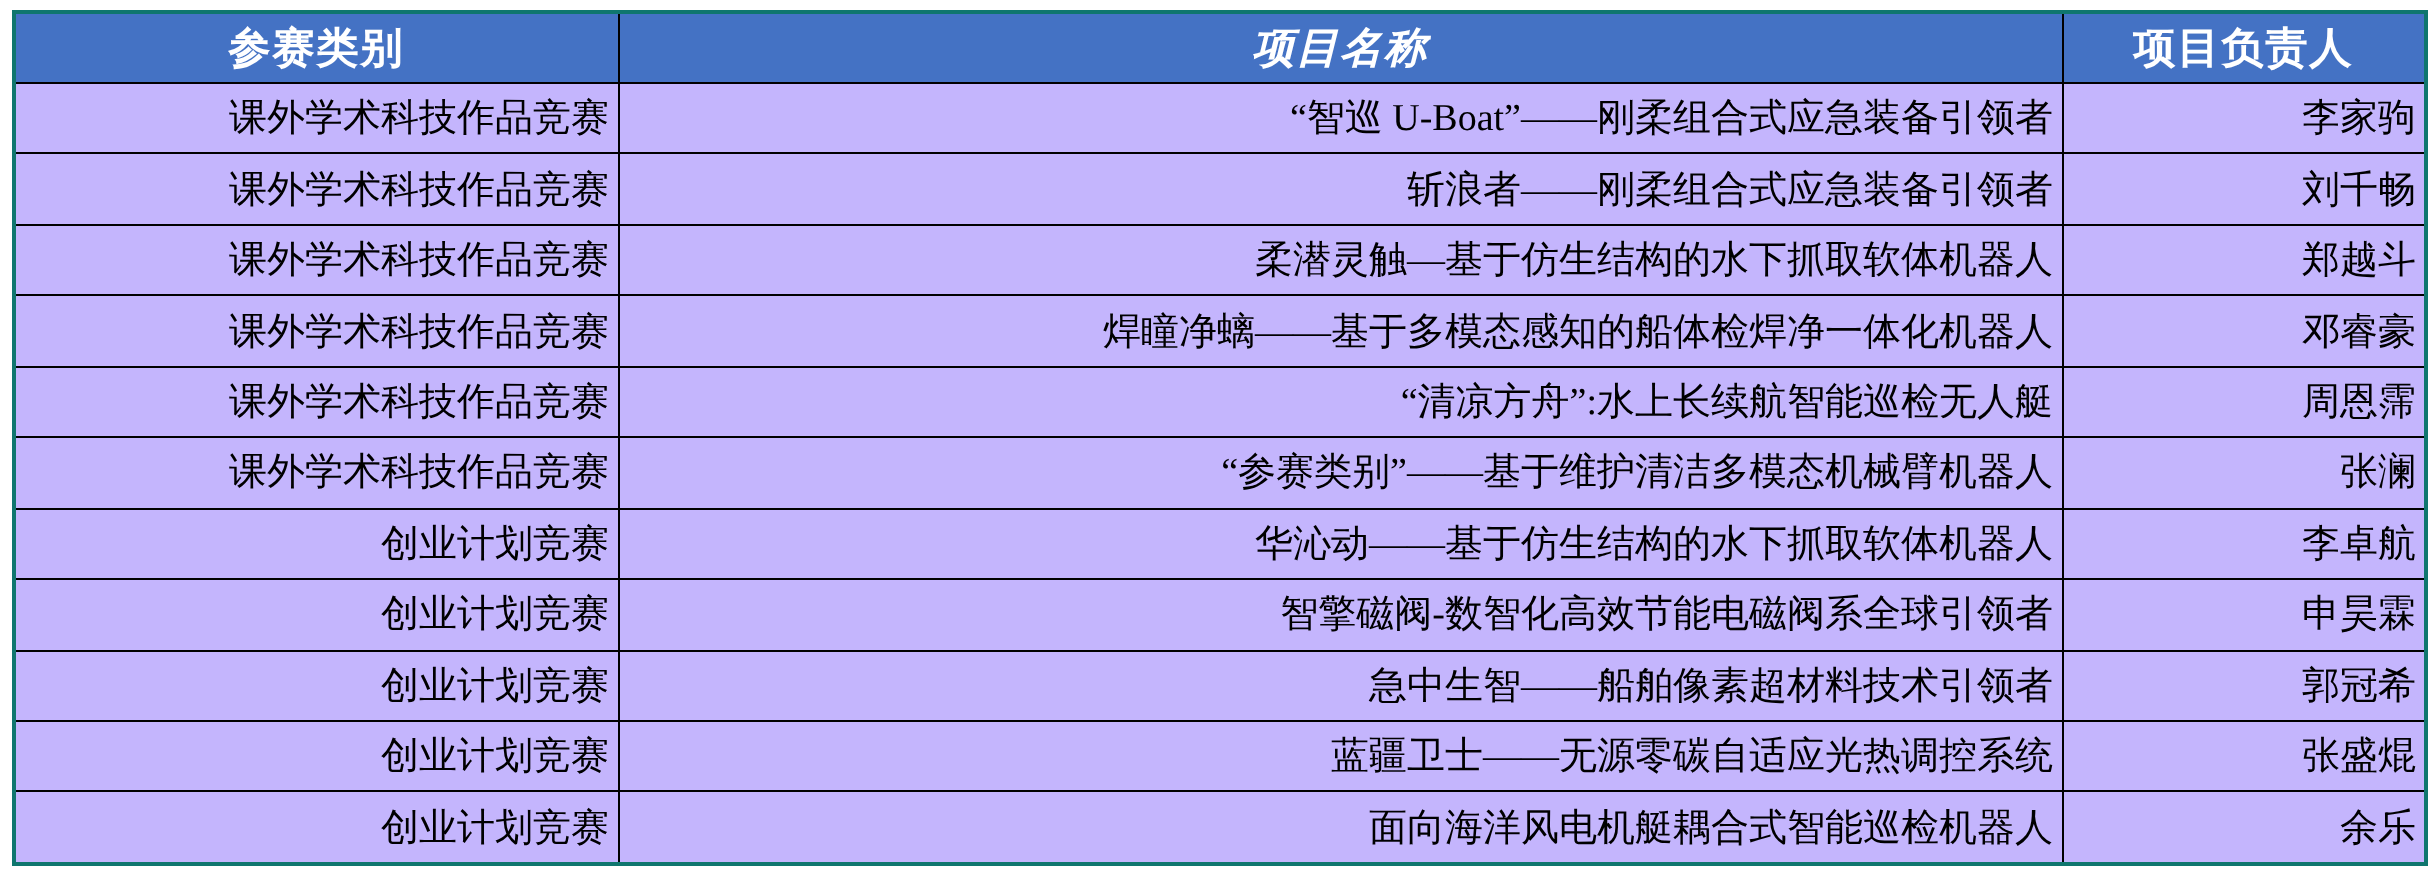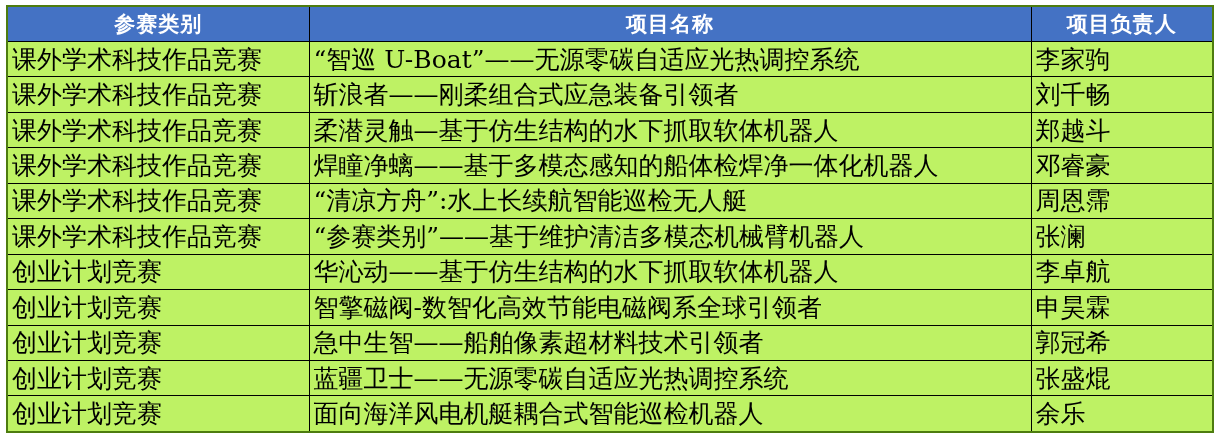--- a/index.html
+++ b/index.html
@@ -15,71 +15,72 @@
     width: 1218px;
     height: 438px;
     padding: 5px 6px;
     font-family: "DejaVu Serif", "Liberation Serif", serif;
   }
   table.comp-table {
     border-collapse: collapse;
     table-layout: fixed;
     width: 1206px;
     height: 428px;
-    border: 2px solid #4d7c0f;
-    background: #bef264;
+    border: 2px solid #0f766e;
+    background: #c4b5fd;
   }
   table.comp-table col.c-category { width: 302px; }
   table.comp-table col.c-project  { width: 722px; }
   table.comp-table col.c-leader   { width: 182px; }
   table.comp-table th {
     background: #4472C4;
     color: #ffffff;
     font-weight: bold;
     font-size: 21px;
     text-align: center;
     vertical-align: middle;
     border: 1px solid #000000;
     height: 34px;
     padding: 0 2px;
     letter-spacing: 1px;
   }
   table.comp-table td {
     color: #000000;
-    font-size: 25px;
-    text-align: left;
+    font-size: 19px;
+    text-align: right;
     vertical-align: middle;
     border: 1px solid #000000;
     height: 33px;
     padding: 0 4px;
     white-space: nowrap;
     overflow: hidden;
+    font-family: Liberation Serif, serif;
   }
 </style>
 </head>
 <body>
 
 <div class="page">
   <table class="comp-table">
     <colgroup>
       <col class="c-category">
       <col class="c-project">
       <col class="c-leader">
     </colgroup>
     <thead>
       <tr>
         <th style="background: rgb(68, 114, 196); color: rgb(255, 255, 255);">参赛类别</th>
-        <th style="background: rgb(68, 114, 196); color: rgb(255, 255, 255);">项目名称</th>
+        <th style="background: rgb(68, 114, 196); color: rgb(255, 255, 255); font-style: italic;">项目名称</th>
         <th style="background: rgb(68, 114, 196); color: rgb(255, 255, 255);">项目负责人</th>
       </tr>
     </thead>
     <tbody id="table-body">
   <tr>
     <td>课外学术科技作品竞赛</td>
-    <td>“智巡 U-Boat”——无源零碳自适应光热调控系统</td>
+    <td>“智巡 U-Boat”——刚柔组合式应急装备引领者</td>
     <td>李家驹</td>
   </tr>
 
   <tr>
     <td>课外学术科技作品竞赛</td>
     <td>斩浪者——刚柔组合式应急装备引领者</td>
     <td>刘千畅</td>
   </tr>
 
   <tr>

